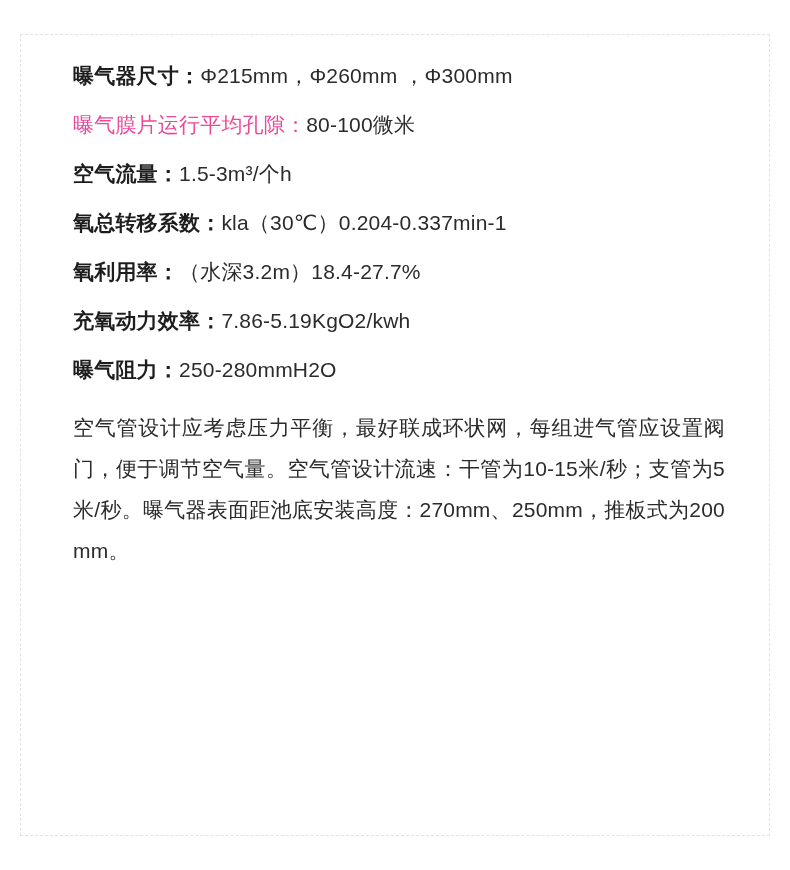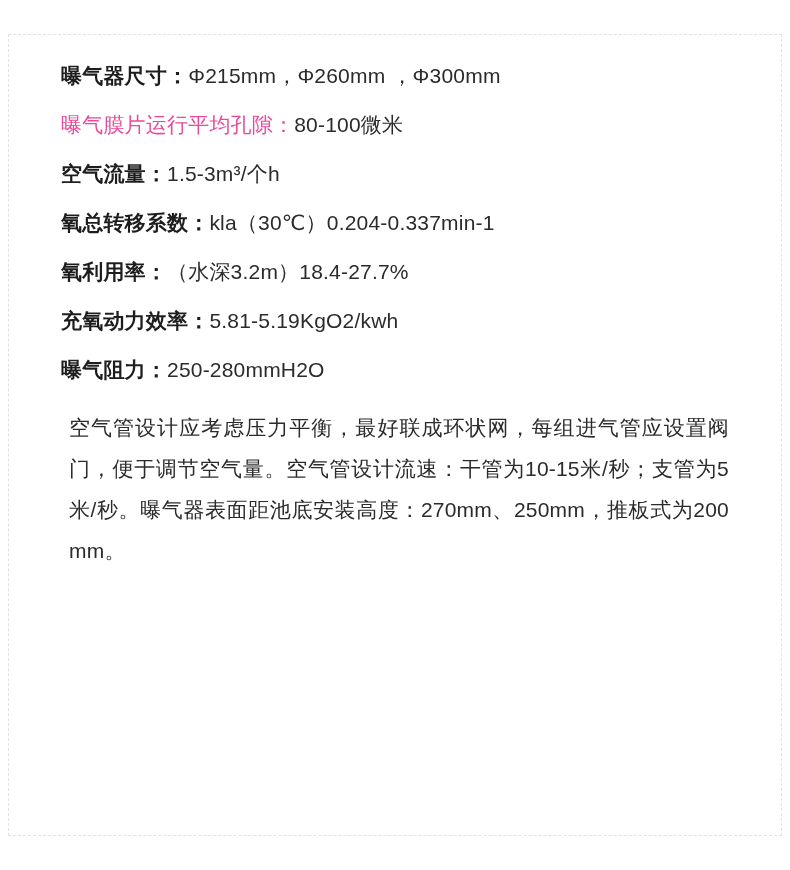--- a/index.html
+++ b/index.html
@@ -12,21 +12,21 @@
     background: #ffffff;
     font-family: "Liberation Sans", "DejaVu Sans", sans-serif;
     color: #2b2b2b;
     overflow: hidden;
   }
   .page {
     position: relative;
     width: 790px;
     height: 870px;
     box-sizing: border-box;
-    padding: 34px 8px;
+    padding: 34px 20px;
   }
   .spec-card {
     box-sizing: border-box;
     width: 100%;
     height: 100%;
     border: 1px dashed #e2e2e2;
     padding: 30px 44px 30px 52px;
   }
   .spec-list {
     list-style: none;
@@ -52,21 +52,21 @@
   }
   .spec-row .value {
     font-weight: normal;
     color: #2b2b2b;
     letter-spacing: 0.2px;
   }
   .paragraph {
     font-size: 21px;
     line-height: 1.95;
     color: #2b2b2b;
-    margin: 8px;
+    margin: 0;
     text-align: justify;
     letter-spacing: 0.2px;
     word-break: break-all;
   }
 </style>
 </head>
 <body>
 
 <div class="page">
   <div class="spec-card">
@@ -88,21 +88,21 @@
       <li class="spec-row">
         <span class="label">氧总转移系数：</span><span class="value">kla（30℃）0.204-0.337min-1</span>
       </li>
 
       <li class="spec-row">
         <span class="label">氧利用率：</span><span class="value">（水深3.2m）18.4-27.7%</span>
       </li>
 
 
       <li class="spec-row">
-        <span class="label">充氧动力效率：</span><span class="value">5.81-5.19KgO2/kwh</span>
+        <span class="label">充氧动力效率：</span><span class="value">7.86-5.19KgO2/kwh</span>
       </li>
 
       <li class="spec-row">
         <span class="label">曝气阻力：</span><span class="value">250-280mmH2O</span>
       </li>
 
     </ul>
 
     <p class="paragraph">空气管设计应考虑压力平衡，最好联成环状网，每组进气管应设置阀门，便于调节空气量。空气管设计流速：干管为10-15米/秒；支管为5米/秒。曝气器表面距池底安装高度：270mm、250mm，推板式为200mm。</p>
   </div>

